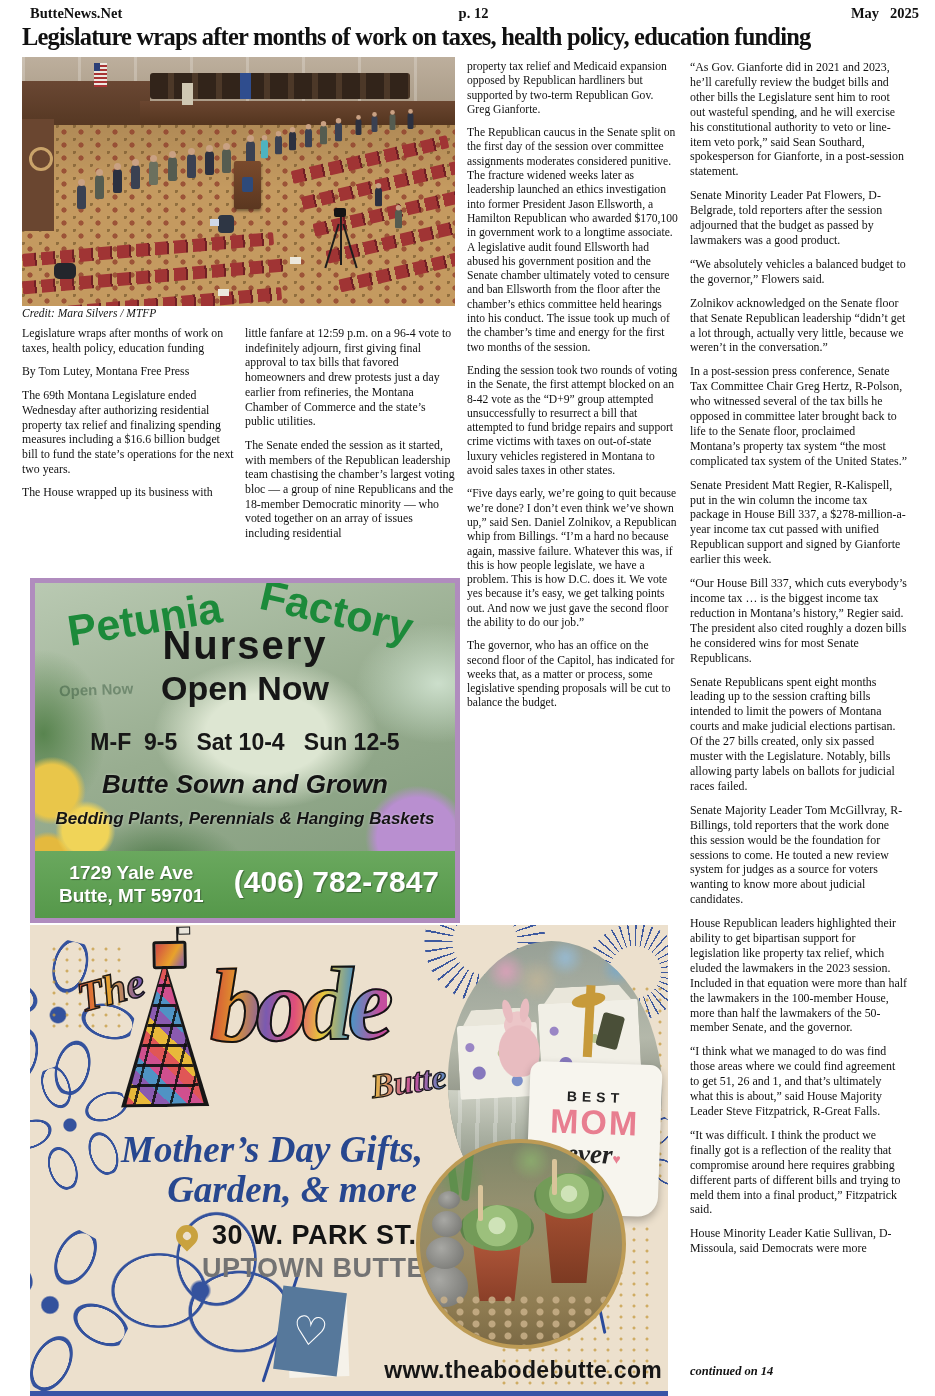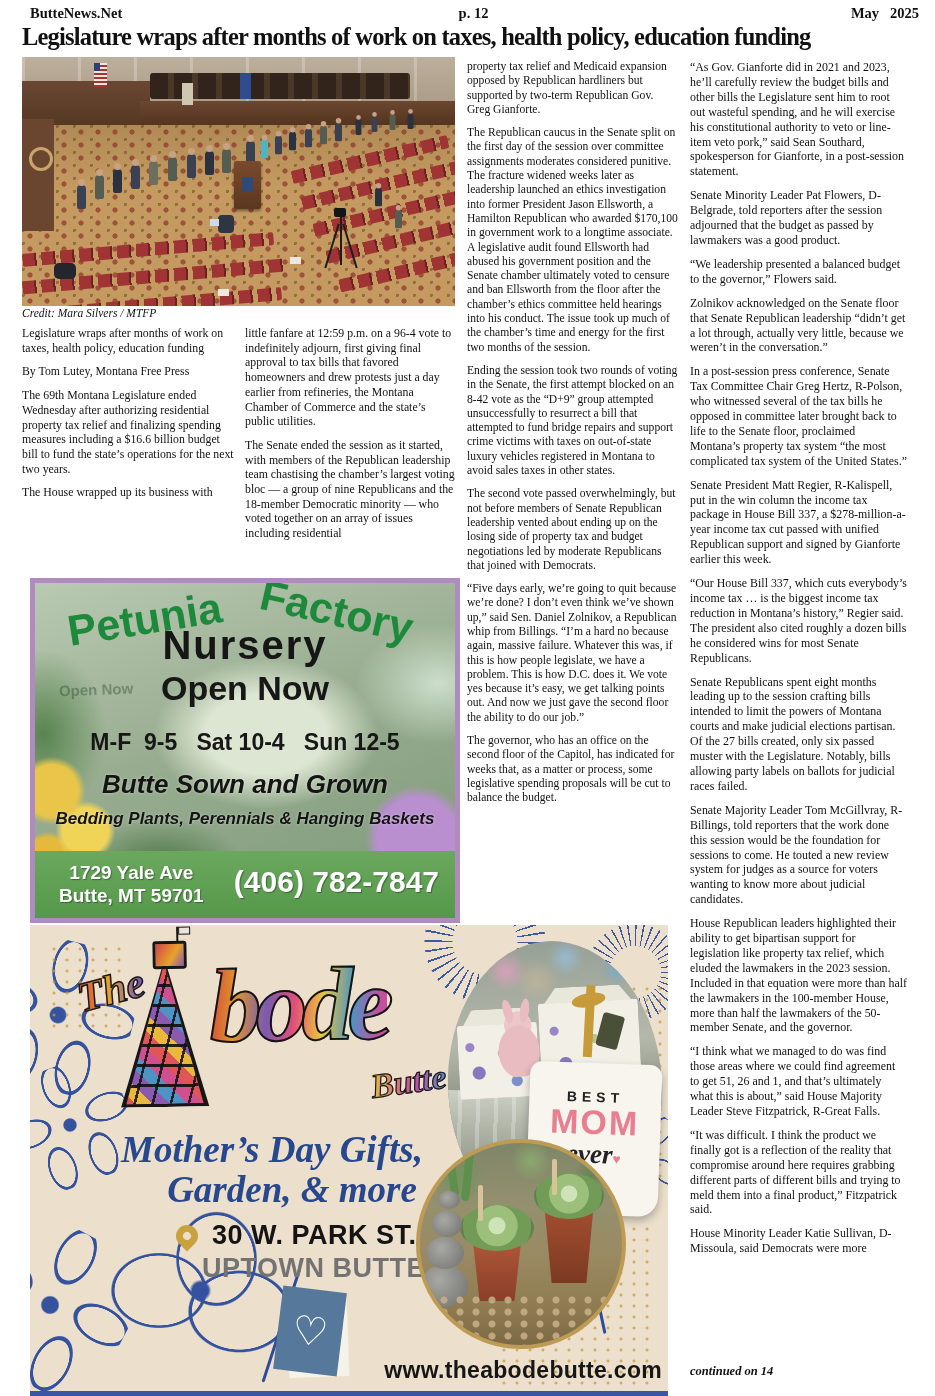--- a/index.html
+++ b/index.html
@@ -273,28 +273,27 @@
     <p>The House wrapped up its business with</p>
   </div>
   <div class="col col2">
     <p>little fanfare at 12:59 p.m. on a 96-4 vote to indefinitely adjourn, first giving final approval to tax bills that favored homeowners and drew protests just a day earlier from refineries, the Montana Chamber of Commerce and the state’s public utilities.</p>
     <p>The Senate ended the session as it started, with members of the Republican leadership team chastising the chamber’s largest voting bloc — a group of nine Republicans and the 18-member Democratic minority — who voted together on an array of issues including residential</p>
   </div>
   <div class="col col3">
     <p>property tax relief and Medicaid expansion opposed by Republican hardliners but supported by two-term Republican Gov. Greg Gianforte.</p>
     <p>The Republican caucus in the Senate split on the first day of the session over committee assignments moderates considered punitive. The fracture widened weeks later as leadership launched an ethics investigation into former President Jason Ellsworth, a Hamilton Republican who awarded $170,100 in government work to a longtime associate. A legislative audit found Ellsworth had abused his government position and the Senate chamber ultimately voted to censure and ban Ellsworth from the floor after the chamber’s ethics committee held hearings into his conduct. The issue took up much of the chamber’s time and energy for the first two months of the session.</p>
     <p>Ending the session took two rounds of voting in the Senate, the first attempt blocked on an 8-42 vote as the “D+9” group attempted unsuccessfully to resurrect a bill that attempted to fund bridge repairs and support crime victims with taxes on out-of-state luxury vehicles registered in Montana to avoid sales taxes in other states.</p>
-    <p>The second vote passed overwhelmingly, but not before members of Senate Republican leadership vented about ending up on the losing side of property tax and budget negotiations led by moderate Republicans that joined with Democrats.</p>
     <p>“Five days early, we’re going to quit because we’re done? I don’t even think we’ve shown up,” said Sen. Daniel Zolnikov, a Republican whip from Billings. “I’m a hard no because again, massive failure. Whatever this was, if this is how people legislate, we have a problem. This is how D.C. does it. We vote yes because it’s easy, we get talking points out. And now we just gave the second floor the ability to do our job.”</p>
     <p>The governor, who has an office on the second floor of the Capitol, has indicated for weeks that, as a matter or process, some legislative spending proposals will be cut to balance the budget.</p>
   </div>
   <div class="col col4">
     <p>“As Gov. Gianforte did in 2021 and 2023, he’ll carefully review the budget bills and other bills the Legislature sent him to root out wasteful spending, and he will exercise his constitutional authority to veto or line-item veto pork,” said Sean Southard, spokesperson for Gianforte, in a post-session statement.</p>
     <p>Senate Minority Leader Pat Flowers, D-Belgrade, told reporters after the session adjourned that the budget as passed by lawmakers was a good product.</p>
-    <p>“We leadership presented a balanced budget to the governor,” Flowers said.</p>
+    <p>“We absolutely vehicles a balanced budget to the governor,” Flowers said.</p>
     <p>Zolnikov acknowledged on the Senate floor that Senate Republican leadership “didn’t get a lot through, actually very little, because we weren’t in the conversation.”</p>
     <p>In a post-session press conference, Senate Tax Committee Chair Greg Hertz, R-Polson, who witnessed several of the tax bills he opposed in committee later brought back to life to the Senate floor, proclaimed Montana’s property tax system “the most complicated tax system of the United States.”</p>
     <p>Senate President Matt Regier, R-Kalispell, put in the win column the income tax package in House Bill 337, a $278-million-a-year income tax cut passed with unified Republican support and signed by Gianforte earlier this week.</p>
     <p>“Our House Bill 337, which cuts everybody’s income tax … is the biggest income tax reduction in Montana’s history,” Regier said. The president also cited roughly a dozen bills he considered wins for most Senate Republicans.</p>
     <p>Senate Republicans spent eight months leading up to the session crafting bills intended to limit the powers of Montana courts and make judicial elections partisan. Of the 27 bills created, only six passed muster with the Legislature. Notably, bills allowing party labels on ballots for judicial races failed.</p>
     <p>Senate Majority Leader Tom McGillvray, R-Billings, told reporters that the work done this session would be the foundation for sessions to come. He touted a new review system for judges as a source for voters wanting to know more about judicial candidates.</p>
     <p>House Republican leaders highlighted their ability to get bipartisan support for legislation like property tax relief, which eluded the lawmakers in the 2023 session. Included in that equation were more than half the lawmakers in the 100-member House, more than half the lawmakers of the 50-member Senate, and the governor.</p>
     <p>“I think what we managed to do was find those areas where we could find agreement to get 51, 26 and 1, and that’s ultimately what this is about,” said House Majority Leader Steve Fitzpatrick, R-Great Falls.</p>
     <p>“It was difficult. I think the product we finally got is a reflection of the reality that compromise around here requires grabbing different parts of different bills and trying to meld them into a final product,” Fitzpatrick said.</p>
     <p>House Minority Leader Katie Sullivan, D-Missoula, said Democrats were more</p>

